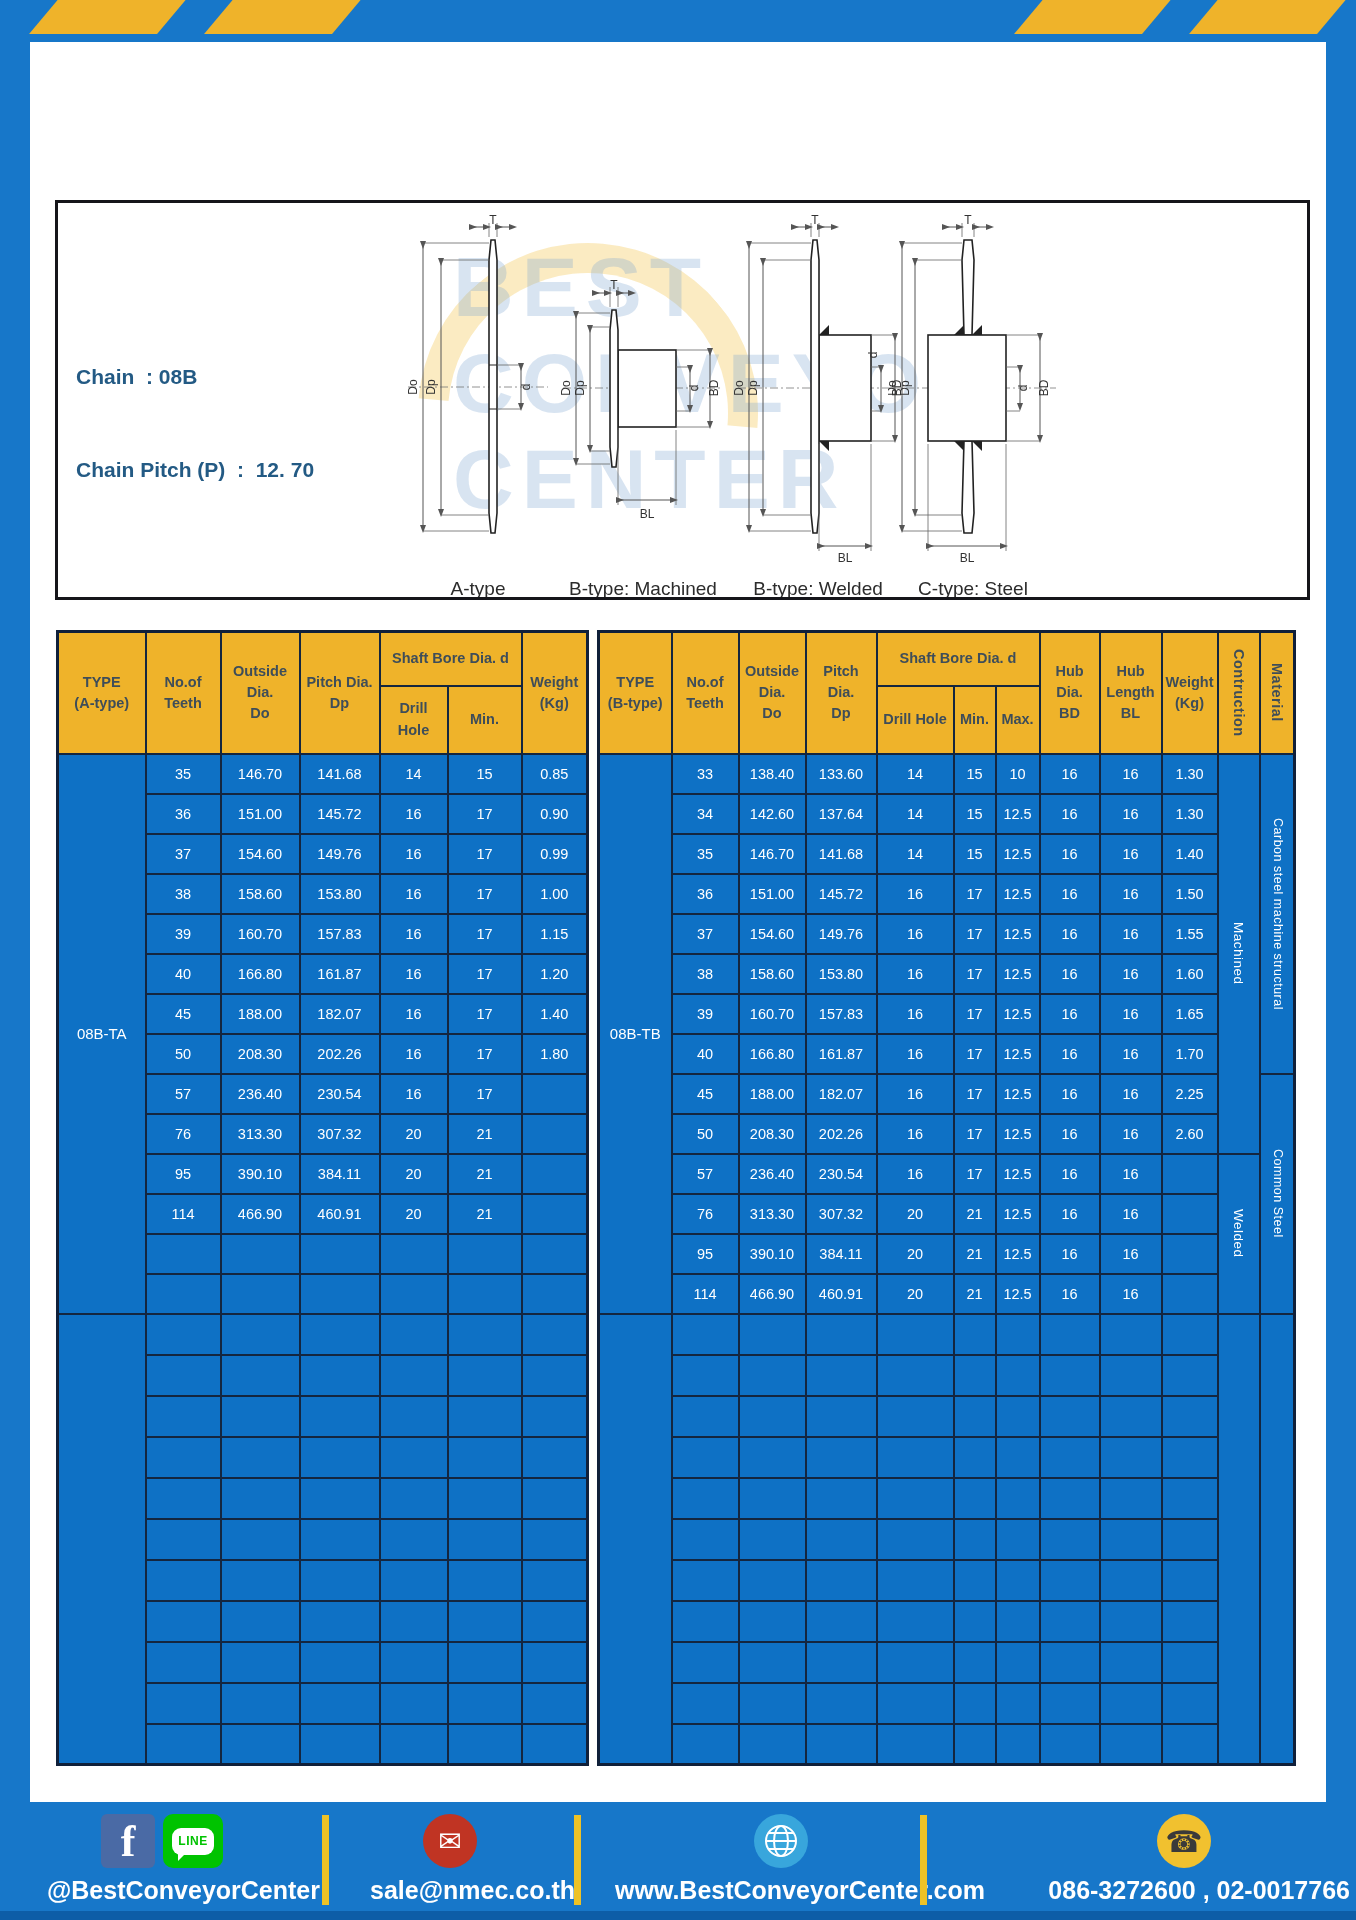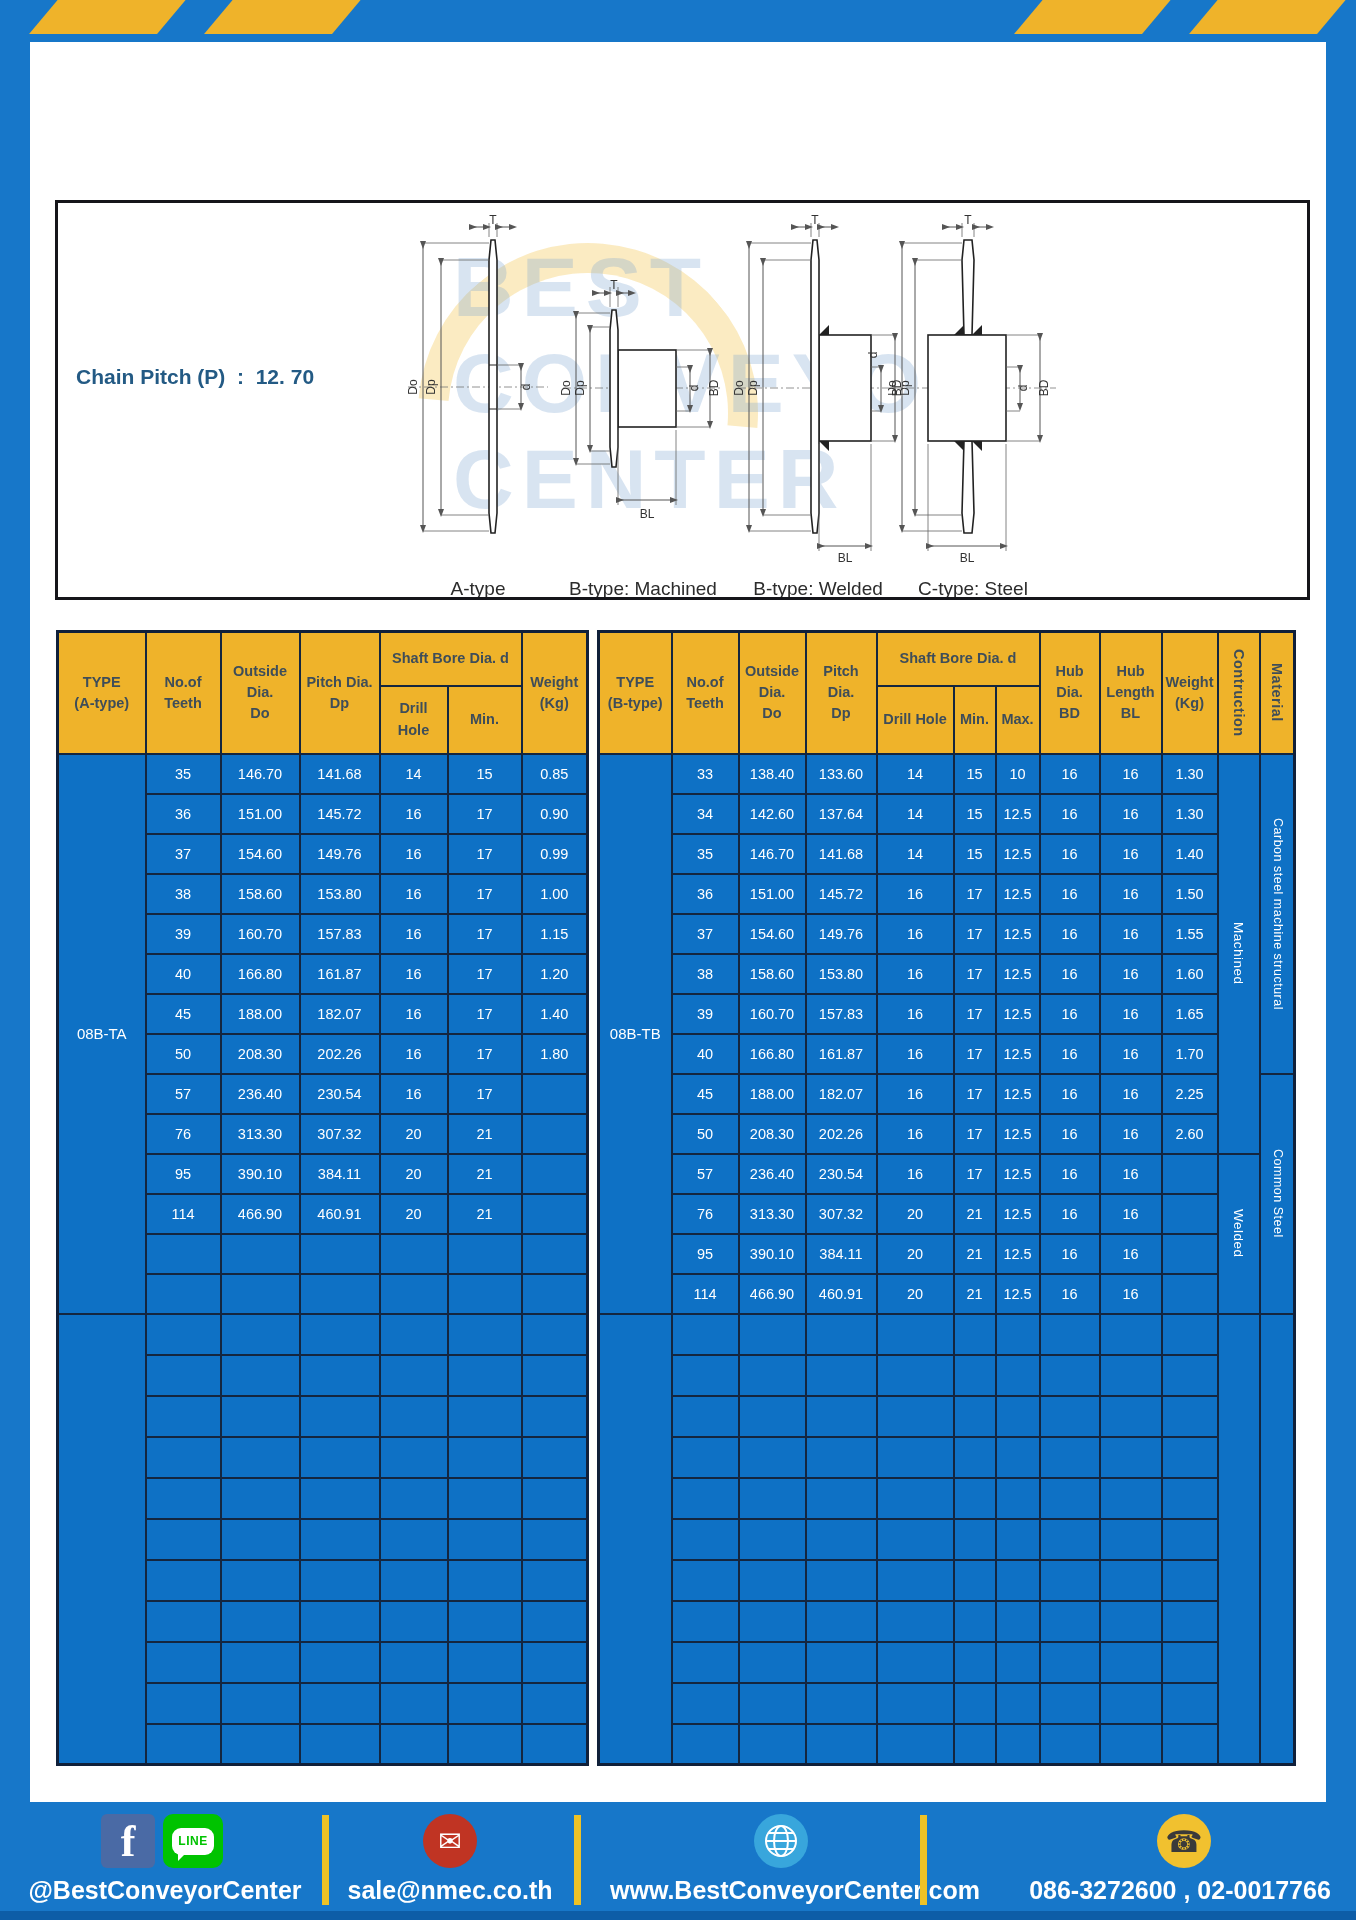--- a/index.html
+++ b/index.html
@@ -41,21 +41,21 @@
   .dtable th.vert,.dtable td.vert{writing-mode:vertical-rl;letter-spacing:.5px;}
   .dtable td.vert{font-size:13.5px;}
   .dtable td.vert.small{font-size:12.5px;line-height:1.1;}
   .dtable .tlabel{font-size:15px;}
   .tbl-left{left:56px;top:630px;}
   .tbl-right{left:597px;top:630px;}
   
   .footer{position:absolute;left:0;top:1802px;width:1356px;height:118px;background:#1777c9;z-index:6;}
   .footer .strip{position:absolute;bottom:0;left:0;width:100%;height:9px;background:#0d5da7;}
   .fdiv{position:absolute;top:13px;height:90px;width:7px;background:#eec226;}
-  .flabel{position:absolute;top:74px;color:#fff;font-weight:bold;font-size:25px;text-align:center;}
+  .flabel{position:absolute;top:74px;color:#fff;font-weight:bold;font-size:25px;text-align:right;}
   .ficon{position:absolute;top:12px;display:flex;align-items:center;justify-content:center;}
   .fb-icon{width:54px;height:54px;background:#4a6aa5;border-radius:6px;color:#fff;
            font-size:44px;font-weight:bold;font-family:"Liberation Serif",serif;}
   .line-icon{width:60px;height:54px;background:#00c300;border-radius:10px;}
   .line-bubble{width:42px;height:27px;background:#fff;border-radius:9px;margin:0 auto;
                display:flex;align-items:center;justify-content:center;position:relative;}
   .line-bubble:after{content:"";position:absolute;left:6px;bottom:-6px;border:5px solid transparent;
                      border-top-color:#fff;border-left-color:#fff;}
   .line-bubble span{color:#00c300;font-size:12px;font-weight:bold;letter-spacing:.5px;text-align:center;}
   .round{border-radius:50%;}
@@ -79,20 +79,21 @@
 
 
   <div class="diagram-box">
     <div class="swoosh"></div>
     <div class="watermark">
       <div>BEST</div>
       <div>CONVEYOR</div>
       <div>CENTER</div>
     </div>
     <div class="specs">
+      <div>Chain  : 08B</div>
       <div>Chain Pitch (P)  :  12. 70</div>
       
       
     </div>
     <div class="fig" id="fig-a" style="left:330px">
         <svg width="170" height="350" viewBox="0 0 170 350">
   <defs>
             <marker id="ahA" markerWidth="8" markerHeight="8" refX="4" refY="4" orient="auto">
 <path d="M0,1 L8,4 L0,7 z" fill="#555"></path>
             </marker>

